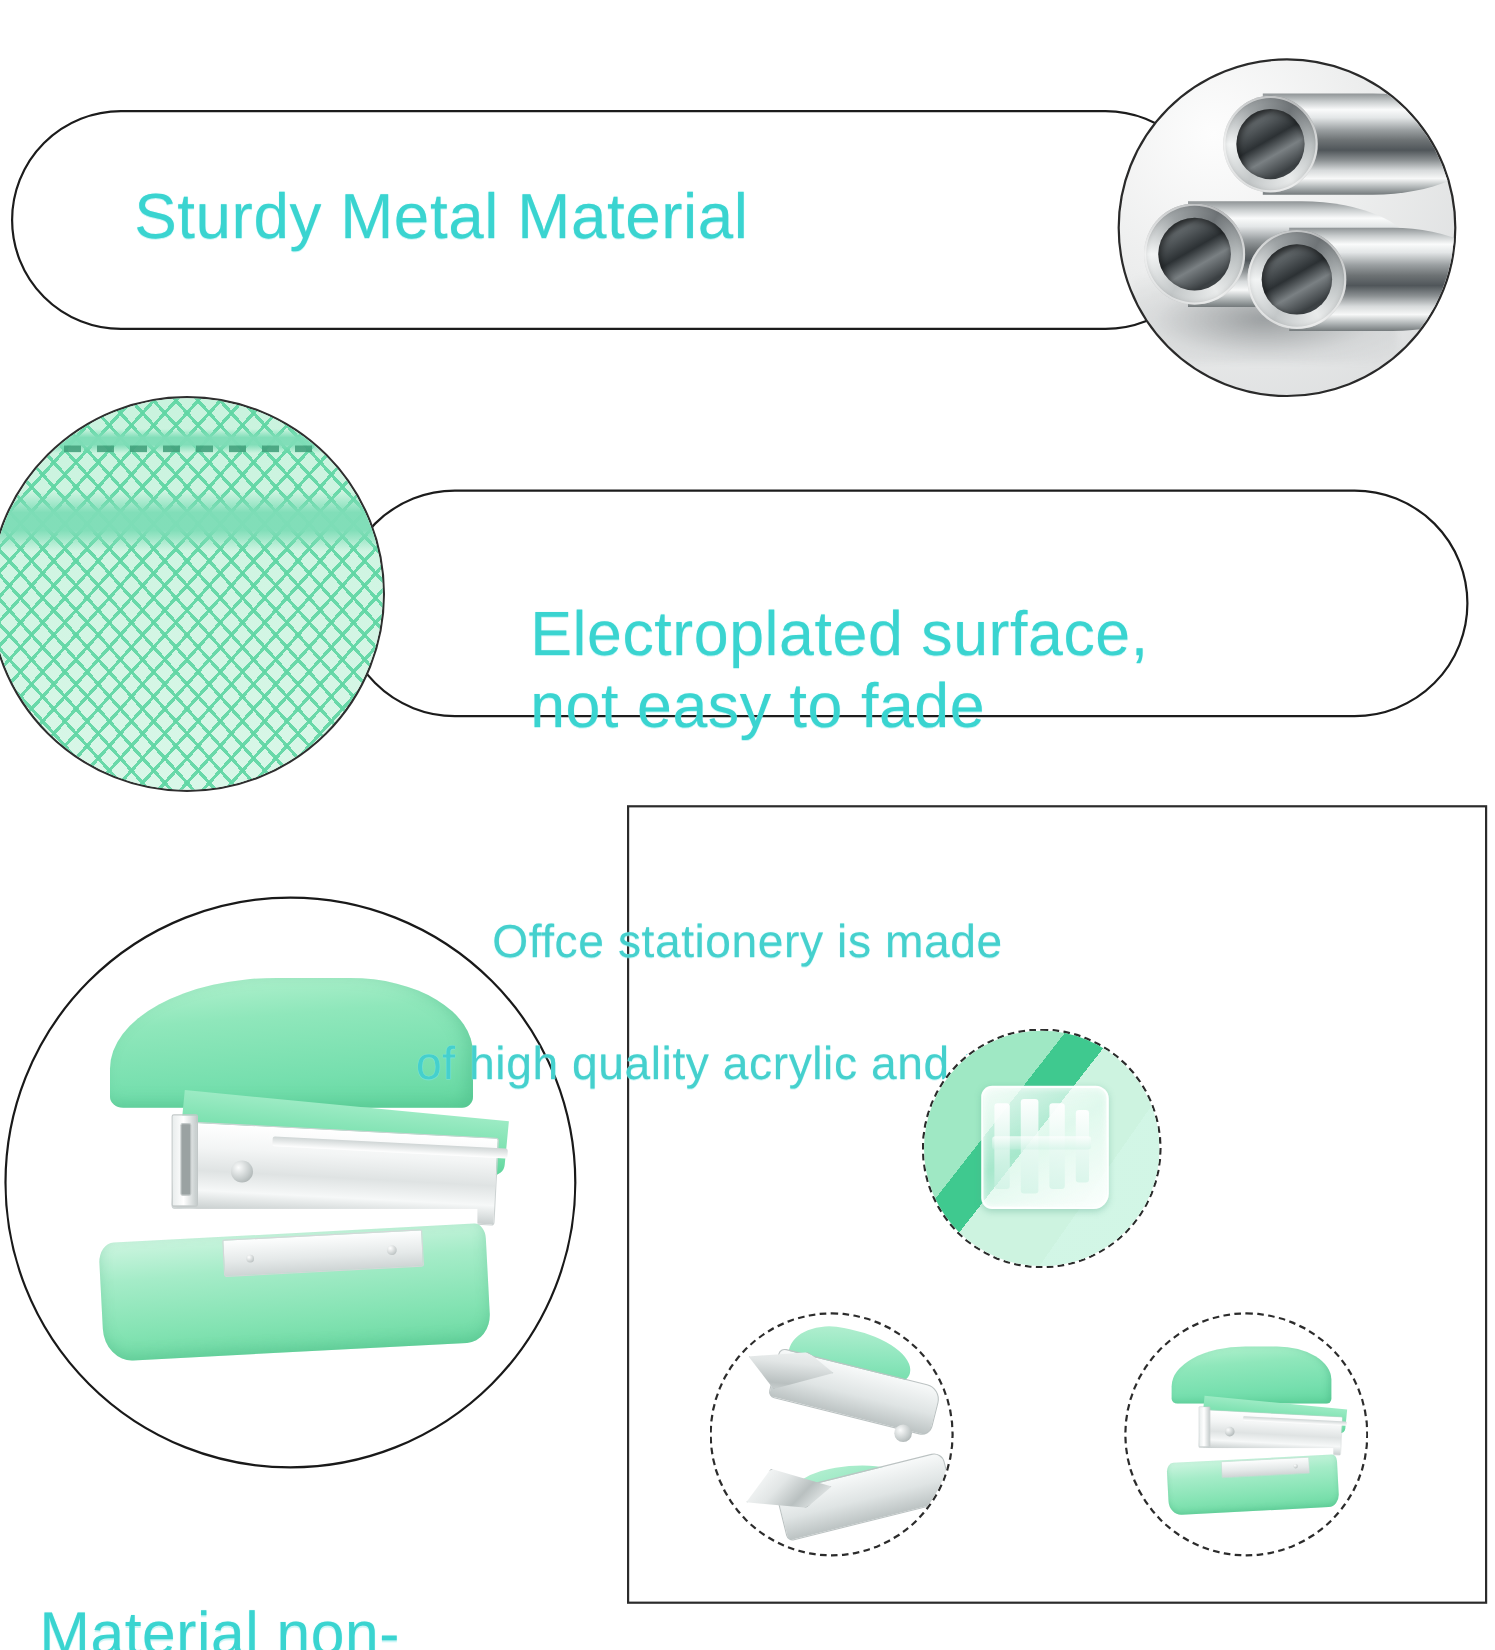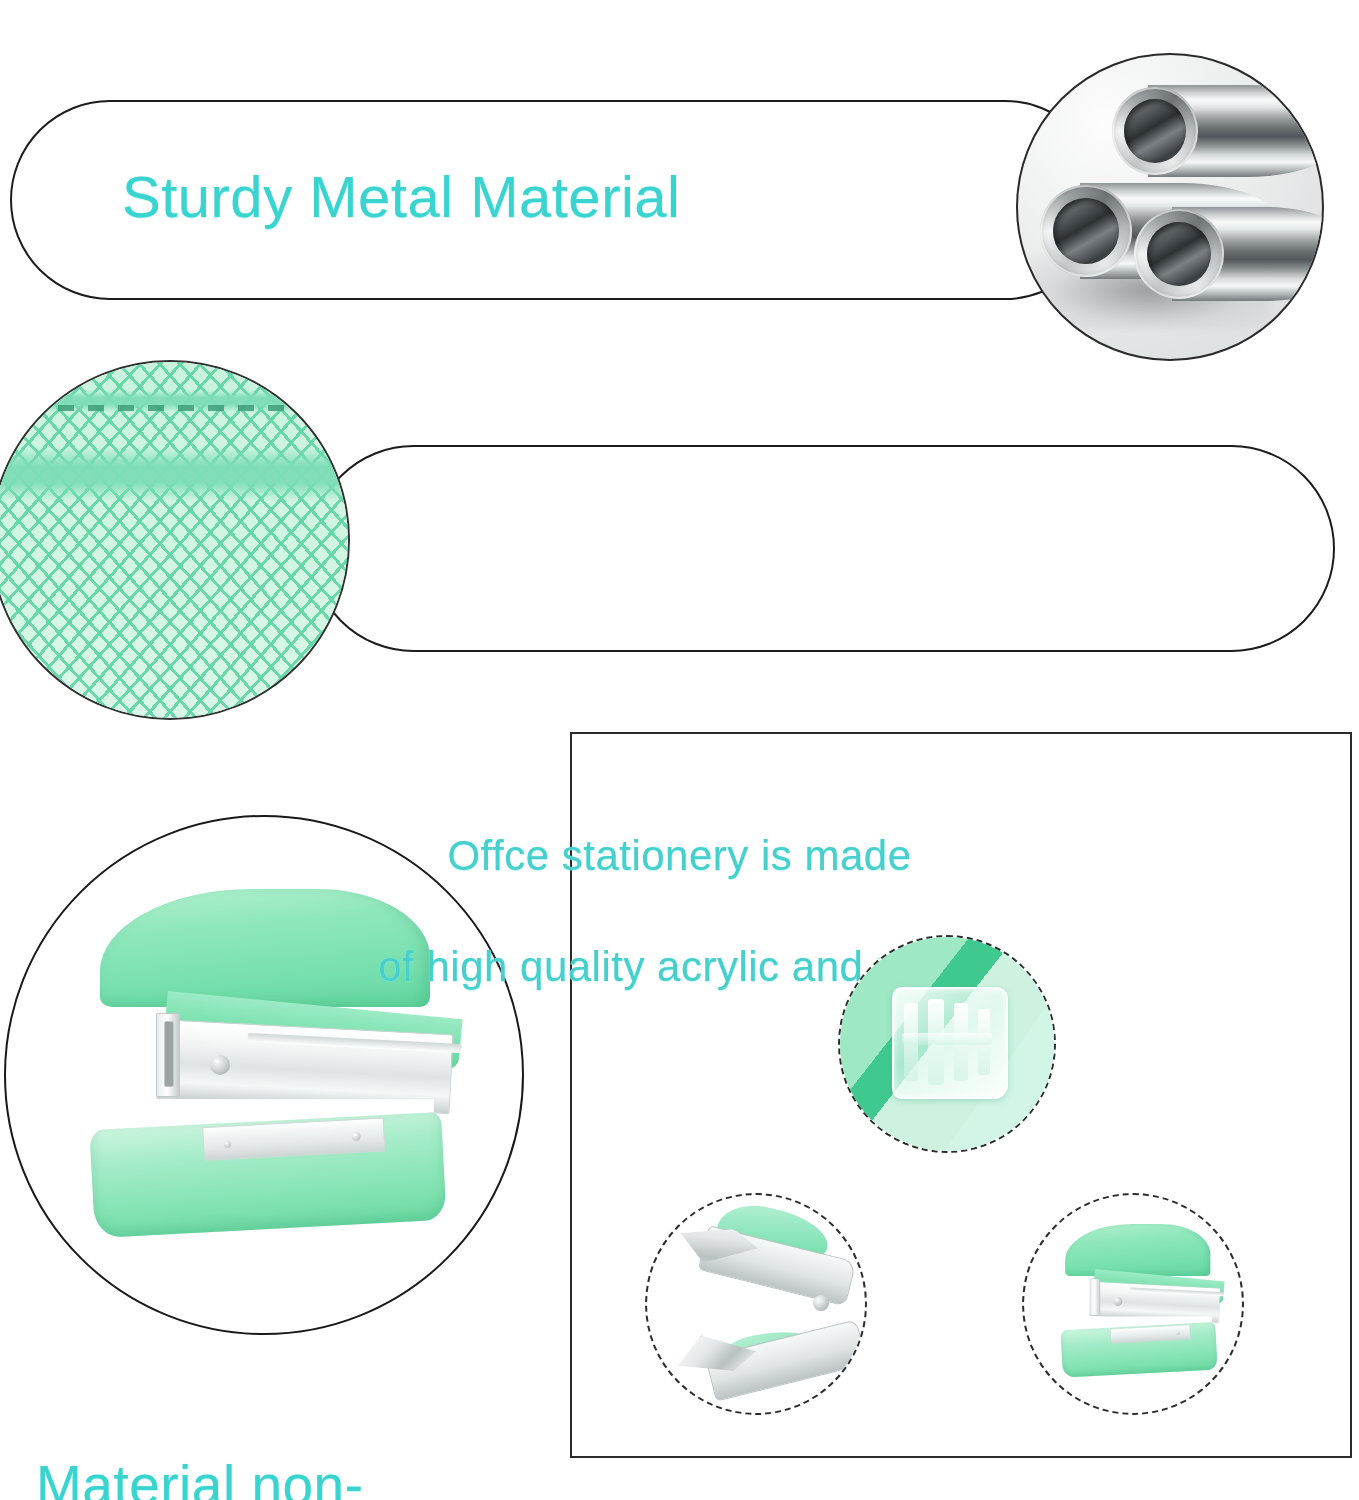--- a/index.html
+++ b/index.html
@@ -319,20 +319,24 @@
           <div class="inner" style="left:13px;top:13px;right:13px;bottom:13px;"></div>
           <div class="lip"></div>
         </div>
       </div>
 
     </div>
   </div>
 
   <div class="pill pill-2"></div>
 
+  <div class="callout-text txt-2">
+    <span class="l1">Electroplated surface,</span>
+    <span class="l2">not easy to fade</span>
+  </div>
 
   <div class="circle mesh-circle">
     <div class="mesh-inner"></div>
     <div class="mesh-band mesh-band-b"></div>
     <div class="mesh-band mesh-band-a"></div>
     <div class="mesh-dashes"></div>
   </div>
 
   <div class="circle stapler-circle">
     <div class="stapler" style="left:46px;top:56px;width:430px;height:410px;">

